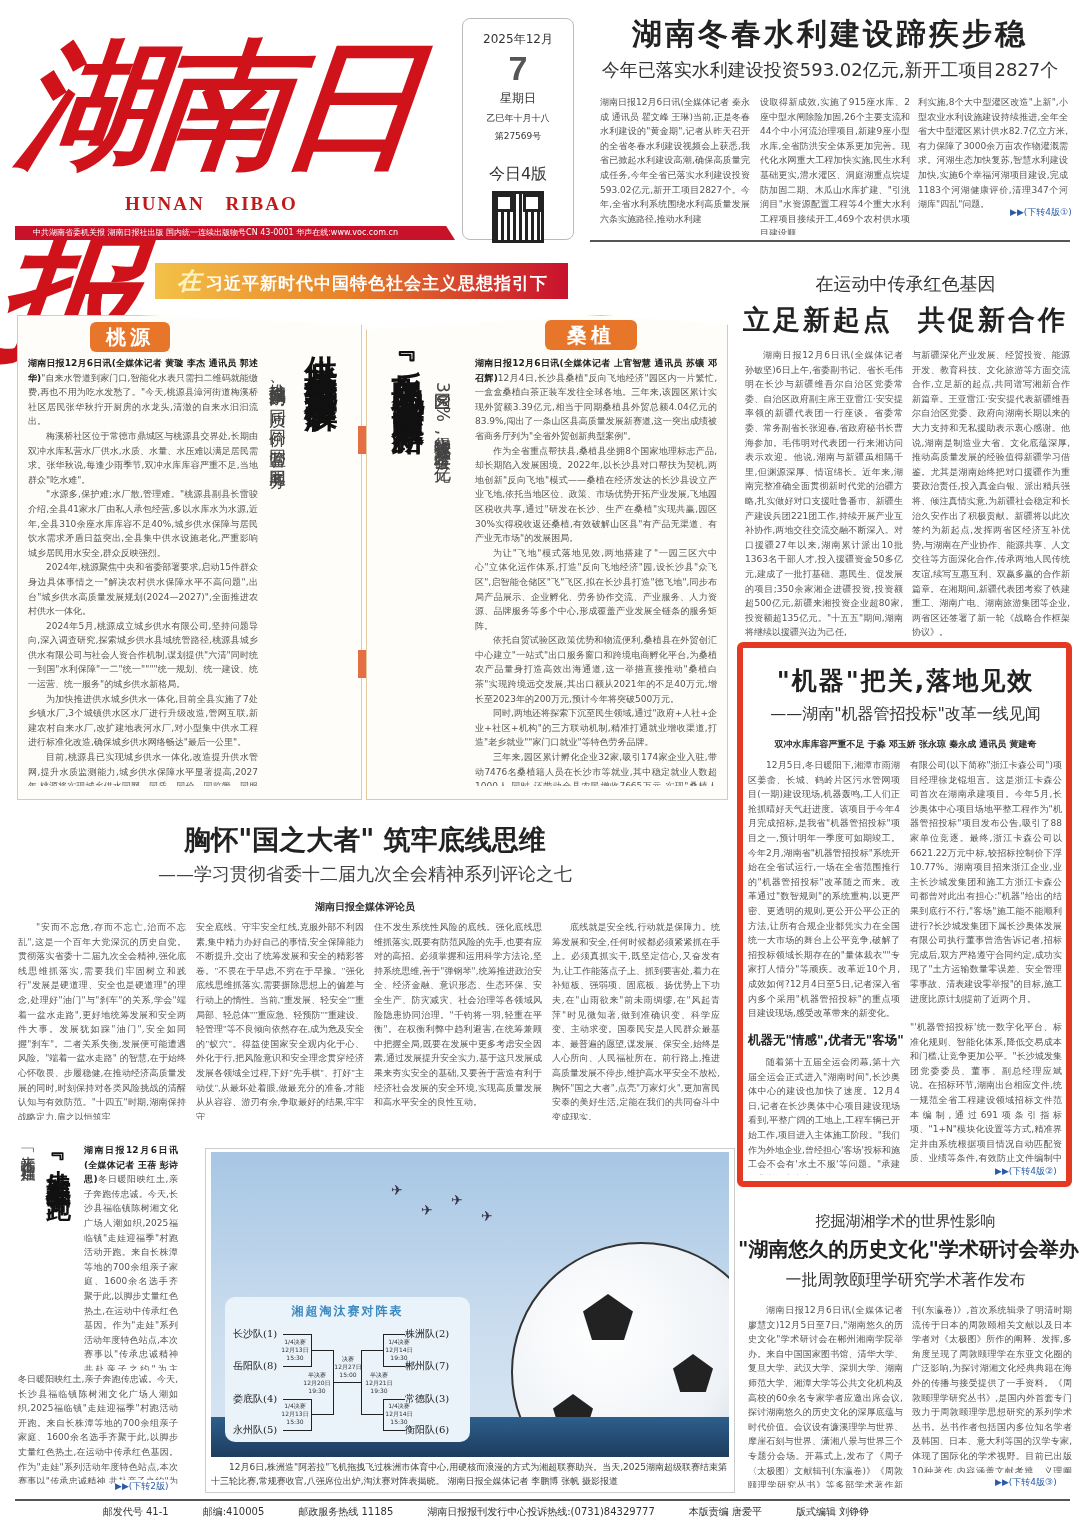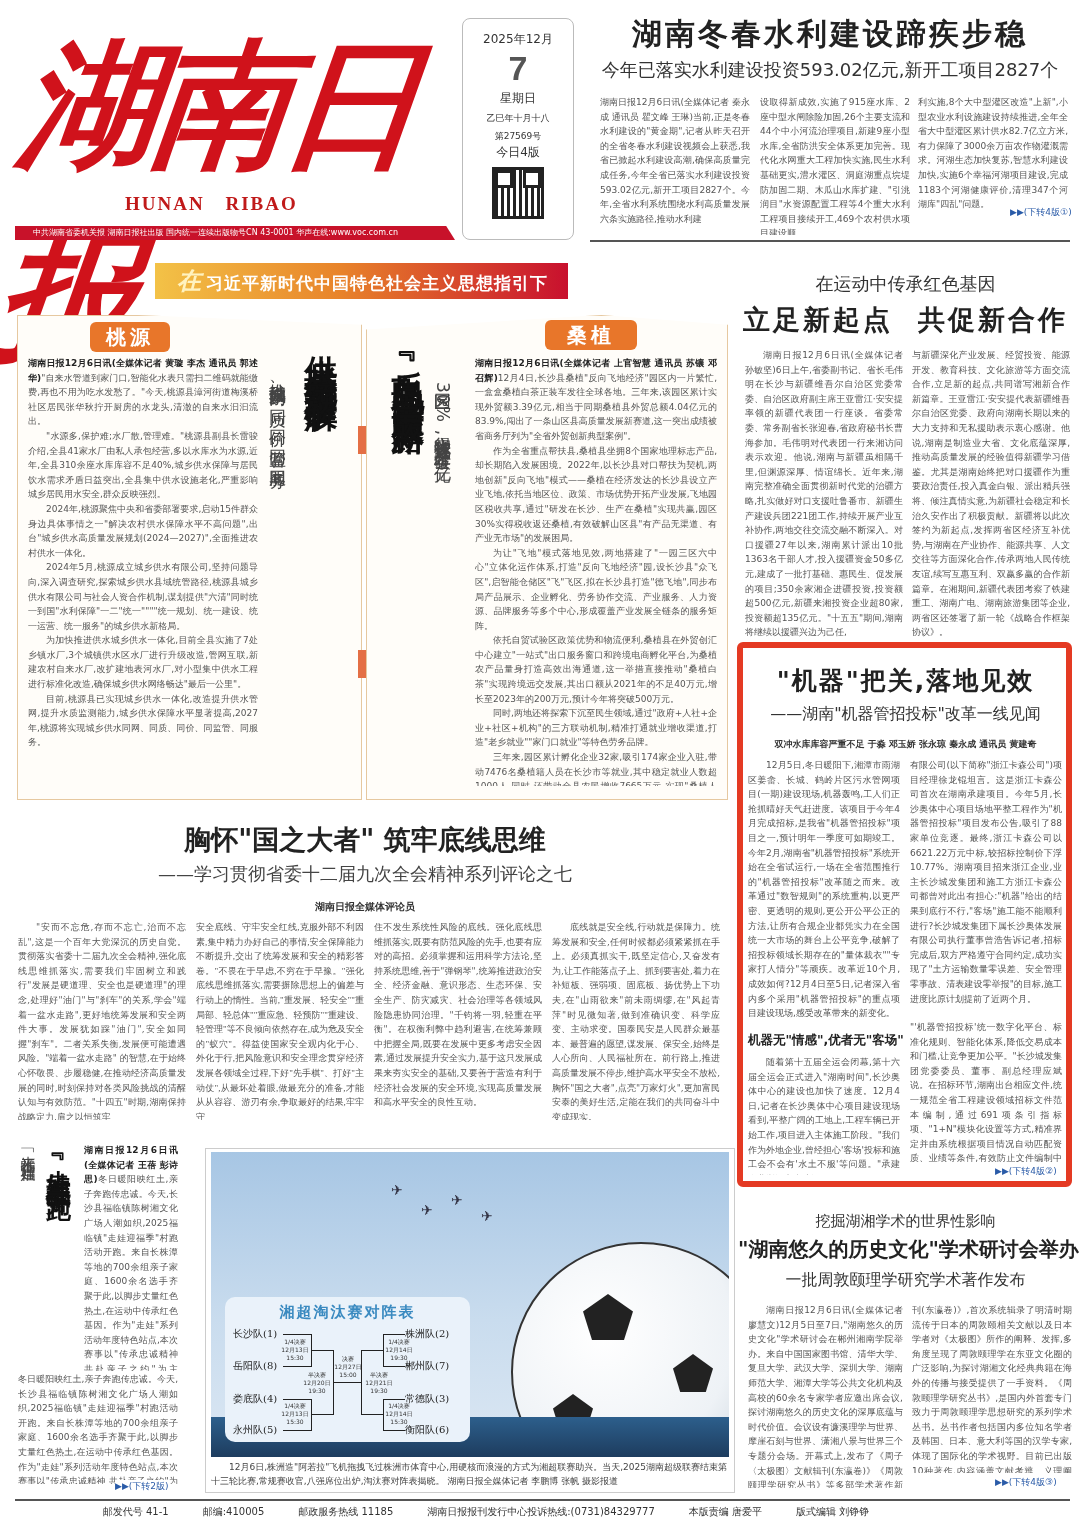--- a/index.html
+++ b/index.html
@@ -6,21 +6,21 @@
 body{width:1080px;height:1529px;background:#fff;font-family:"DejaVu Sans",sans-serif;color:#222;position:relative;overflow:hidden}
 .abs{position:absolute}
 .masthead-logo{left:20px;top:10px;width:440px;height:190px;color:#d0121b;font-family:"DejaVu Serif",serif;font-size:138px;font-style:italic;font-weight:bold;letter-spacing:-6px;line-height:190px;transform:skewX(-6deg)}
 .masthead-en{left:125px;top:193px;font-family:"Liberation Serif",serif;font-weight:bold;color:#c01a1a;font-size:19px;letter-spacing:2px;word-spacing:14px}
 .red-strip{left:15px;top:226px;width:440px;height:14px;background:#c8122a;color:#fff;font-size:8px;line-height:14px;padding-left:18px;white-space:nowrap;overflow:hidden;clip-path:polygon(0 0,98% 0,100% 100%,0 100%)}
 .datebox{left:462px;top:18px;width:112px;height:222px;border:1px solid #bbb;border-radius:8px;text-align:center;font-size:11px;color:#333}
 .datebox .ym{margin-top:12px;font-size:12px}
 .datebox .day{font-size:34px;font-weight:bold;color:#555;line-height:40px;font-family:"Liberation Sans",sans-serif}
 .datebox .wk{font-size:12px;margin-top:2px}
 .datebox .lunar{font-size:9px;margin-top:5px;line-height:13px}
-.datebox .ed{font-size:12px;margin-top:1px}
+.datebox .ed{font-size:16px;margin-top:21px}
 .qr{width:52px;height:52px;margin:6px auto 0;background:
 repeating-linear-gradient(90deg,#222 0 3px,#fff 3px 6px),#222;position:relative;border:3px solid #222}
 .qr::before,.qr::after{content:"";position:absolute;width:12px;height:12px;border:3px solid #222;background:#fff}
 .qr::before{left:0;top:0}.qr::after{right:0;top:0}
 .hl1{left:590px;top:14px;width:480px;text-align:center;font-size:30px;font-weight:bold;letter-spacing:3px}
 .hl1-sub{left:590px;top:58px;width:480px;text-align:center;font-size:18px;color:#333}
 .body-text{font-size:9px;line-height:14.6px;color:#555;text-align:justify}
 .body-text b{color:#222}
 .rule{height:2px;background:#555}
 .banner{left:155px;top:263px;width:413px;height:36px;background:linear-gradient(90deg,#f3c247,#e8832a 45%,#c8102e);color:#fff;font-weight:bold;font-size:17px;line-height:36px;padding-left:22px;letter-spacing:1px}
@@ -62,20 +62,21 @@
 <div class="abs body-text" style="left:918px;top:95px;width:150px;height:124px;overflow:hidden">利实施,8个大中型灌区改造"上新",小型农业水利设施建设持续推进,全年全省大中型灌区累计供水82.7亿立方米,有力保障了3000余万亩农作物灌溉需求。河湖生态加快复苏,智慧水利建设加快,实施6个幸福河湖项目建设,完成1183个河湖健康评价,清理347个河湖库"四乱"问题。</div>
 <div class="abs" style="left:1010px;top:206px;font-size:9px;color:#2a5ba8">▶▶<span>(下转4版①)</span></div>
 <div class="abs rule" style="left:590px;top:240px;width:480px"></div>
 
 <div class="abs banner"><span class="zai">在</span><span>习近平新时代中国特色社会主义思想指引下</span></div>
 
 <div class="abs frame" style="left:17px;top:315px;width:345px;height:485px;clip-path:polygon(0 0,35% 0,100% 2%,100% 100%,0 100%)"></div>
 <div class="abs tag" style="left:90px;top:322px;width:80px;height:30px;line-height:30px">桃源</div>
 <div class="abs body-text" style="left:28px;top:356px;width:230px;height:430px;overflow:hidden">
   <div><b>湖南日报12月6日讯(全媒体记者 黄璇 李杰 通讯员 郭述华)</b><span>"自来水管道到家门口,智能化水表只需扫二维码就能缴费,再也不用为吃水发愁了。"今天,桃源县漳河街道梅溪桥社区居民张华秋拧开厨房的水龙头,清澈的自来水汩汩流出。</span></div>
+  <div style="text-indent:2em">梅溪桥社区位于常德市鼎城区与桃源县交界处,长期由双冲水库私营水厂供水,水质、水量、水压难以满足居民需求。张华秋说,每逢少雨季节,双冲水库库容严重不足,当地群众"吃水难"。</div>
   <div style="text-indent:2em">"水源多,保护难;水厂散,管理难。"桃源县副县长雷骏介绍,全县41家水厂由私人承包经营,多以水库水为水源,近年,全县310余座水库库容不足40%,城乡供水保障与居民饮水需求矛盾日益突出,全县集中供水设施老化,严重影响城乡居民用水安全,群众反映强烈。</div>
   <div style="text-indent:2em">2024年,桃源聚焦中央和省委部署要求,启动15件群众身边具体事情之一"解决农村供水保障水平不高问题",出台"城乡供水高质量发展规划(2024—2027)",全面推进农村供水一体化。</div>
   <div style="text-indent:2em">2024年5月,桃源成立城乡供水有限公司,坚持问题导向,深入调查研究,探索城乡供水县域统管路径,桃源县城乡供水有限公司与社会人资合作机制,谋划提供"六清"同时统一到国"水利保障"一二"统一""""统一规划、统一建设、统一运营、统一服务"的城乡供水新格局。</div>
   <div style="text-indent:2em">为加快推进供水城乡供水一体化,目前全县实施了7处乡镇水厂,3个城镇供水区水厂进行升级改造,管网互联,新建农村自来水厂,改扩建地表河水厂,对小型集中供水工程进行标准化改造,确保城乡供水网络畅达"最后一公里"。</div>
   <div style="text-indent:2em">目前,桃源县已实现城乡供水一体化,改造提升供水管网,提升水质监测能力,城乡供水保障水平显著提高,2027年,桃源将实现城乡供水同网、同质、同价、同监管、同服务。</div>
 </div>
 <div class="abs vtitle" style="left:298px;top:330px;height:470px">供水县域统管难题逐步破解</div>
 <div class="abs vsub" style="left:267px;top:370px;height:400px">推动城乡供水同网、同质、同价、同监管、同服务</div>
 
 <div class="abs orange-dot" style="left:358px;top:426px"></div>
@@ -134,21 +135,21 @@
   </div>
   <div style="position:absolute;left:300px;top:90px;width:260px;height:260px;border-radius:50%;background:radial-gradient(circle at 35% 35%,#fff 0%,#eef2f6 55%,#b6c2ce 100%);border:2px solid #333">
     <div style="position:absolute;left:70px;top:50px;width:50px;height:46px;background:#222;clip-path:polygon(50% 0,100% 38%,82% 100%,18% 100%,0 38%)"></div>
     <div style="position:absolute;left:160px;top:110px;width:40px;height:38px;background:#222;clip-path:polygon(50% 0,100% 38%,82% 100%,18% 100%,0 38%)"></div>
     <div style="position:absolute;left:40px;top:150px;width:40px;height:38px;background:#222;clip-path:polygon(50% 0,100% 38%,82% 100%,18% 100%,0 38%)"></div>
   </div>
   <div style="position:absolute;left:0;top:265px;width:518px;height:40px;background:linear-gradient(180deg,#2d5f8c,#1d3c5e)"></div>
 </div>
 
 <div class="abs bracket" style="left:225px;top:1297px;width:245px;height:145px">
-  <div style="text-align:center;color:#3a8ac0;font-size:15px;font-weight:bold;margin-top:6px;letter-spacing:2px">湘超淘汰赛对阵表</div>
+  <div style="text-align:center;color:#3a8ac0;font-size:12px;font-weight:bold;margin-top:6px;letter-spacing:2px">湘超淘汰赛对阵表</div>
   <div class="abs br-team" style="left:8px;top:30px">长沙队(1)</div>
   <div class="abs br-team" style="left:8px;top:62px">岳阳队(8)</div>
   <div class="abs br-team" style="left:8px;top:95px">娄底队(4)</div>
   <div class="abs br-team" style="left:8px;top:126px">永州队(5)</div>
   <div class="abs br-team" style="left:180px;top:30px">株洲队(2)</div>
   <div class="abs br-team" style="left:180px;top:62px">郴州队(7)</div>
   <div class="abs br-team" style="left:180px;top:95px">常德队(3)</div>
   <div class="abs br-team" style="left:180px;top:126px">衡阳队(6)</div>
 
   <div class="abs br-line" style="left:58px;top:37px;width:28px;height:1px"></div>

